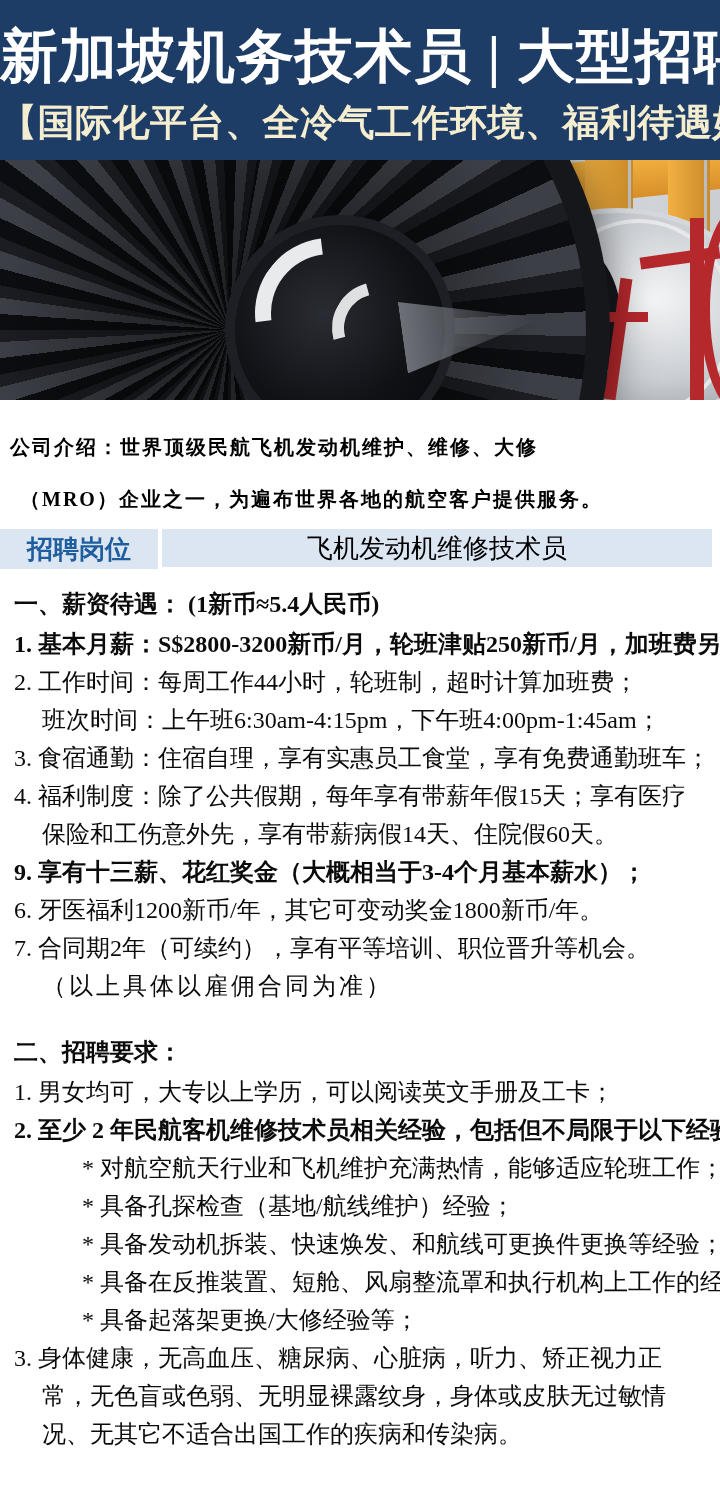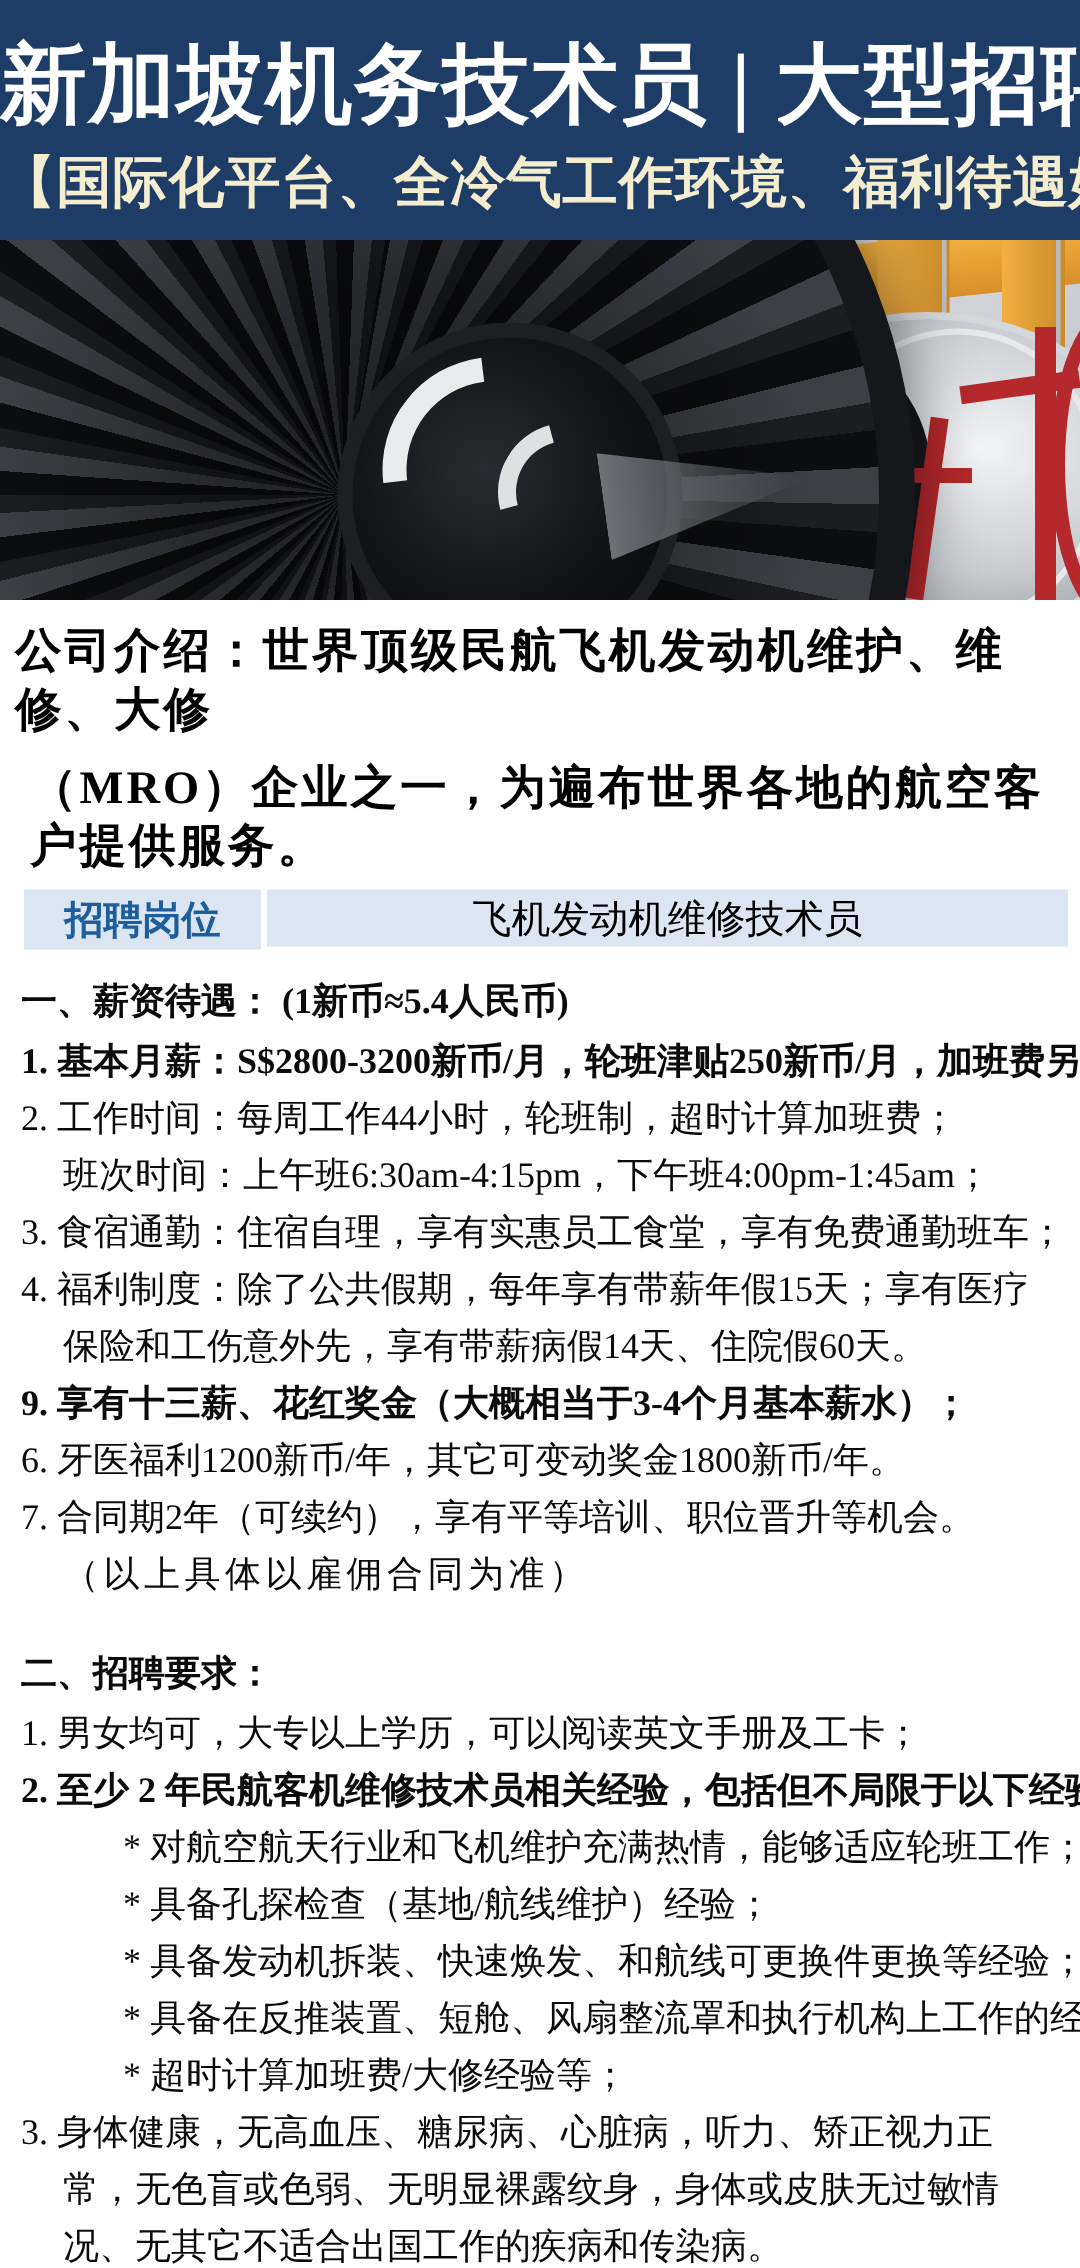--- a/index.html
+++ b/index.html
@@ -51,25 +51,25 @@
          background:radial-gradient(circle at 42% 42%, #2a2c33 0%, #101216 55%, #05060a 100%); }
   .cres1 { left:255px; top:78px; width:150px; height:150px; border-radius:50%; border:16px solid transparent;
            border-left-color:#e9eaec; transform:rotate(38deg); }
   .cres2 { left:332px; top:122px; width:92px; height:92px; border-radius:50%; border:12px solid transparent;
            border-left-color:#dfe0e2; transform:rotate(30deg); }
   .cone { left:402px; top:132px; width:140px; height:72px; transform:rotate(-8deg);
           clip-path:polygon(0 0, 100% 50%, 0 100%);
           background:linear-gradient(90deg, rgba(125,129,136,.85), rgba(40,42,47,.15)); }
 
   
-  .intro { padding:14px 10px 4px 10px; font-size:31px; font-weight:600; letter-spacing:2px; line-height:39px; color:#000; }
+  .intro { padding:28px 10px 4px 10px; font-size:20px; font-weight:600; letter-spacing:2px; line-height:39px; color:#000; }
   .intro .l2 { padding-left:10px;margin-top:13px; }
 
   
-  .postable { display:flex; margin:6px 8px 0 16px; gap:4px; }
+  .postable { display:flex; margin:6px 8px 0 0; gap:4px; }
   .postable .cellL { width:158px; background:#dce6f2; color:#1e5e9e; font-weight:700; text-align:center;
                      font-size:26px; line-height:40px; height:40px; font-family:"Liberation Sans", sans-serif; }
   .postable .cellR { flex:1; background:#dce6f2; color:#000; text-align:center; font-size:26px; line-height:38px;
                      height:38px; font-family:"Liberation Sans", sans-serif; }
 
   
   .content { padding:14px 14px 0 14px; font-size:24px; color:#0b0b0b; }
   .line { line-height:38px; white-space:nowrap; }
   .sechead { font-weight:700; line-height:42px; white-space:nowrap; }
   .sechead .note { font-weight:700; }
@@ -152,17 +152,17 @@
 
     <div class="gap"></div>
 
     <div class="sechead">二、招聘要求：</div>
     <div class="line">1. 男女均可，大专以上学历，可以阅读英文手册及工卡；</div>
     <div class="line bold">2. 至少 2 年民航客机维修技术员相关经验，包括但不局限于以下经验：</div>
     <div class="line bullet">* 对航空航天行业和飞机维护充满热情，能够适应轮班工作；</div>
     <div class="line bullet">* 具备孔探检查（基地/航线维护）经验；</div>
     <div class="line bullet">* 具备发动机拆装、快速焕发、和航线可更换件更换等经验；</div>
     <div class="line bullet">* 具备在反推装置、短舱、风扇整流罩和执行机构上工作的经验</div>
-    <div class="line bullet">* 超时计算加班费/大修经验等；</div>
+    <div class="line bullet">* 具备起落架更换/大修经验等；</div>
     <div class="hang">3. 身体健康，无高血压、糖尿病、心脏病，听力、矫正视力正常，无色盲或色弱、无明显裸露纹身，身体或皮肤无过敏情况、无其它不适合出国工作的疾病和传染病。</div>
   </div>
 
 </div>
 
 </body></html>

